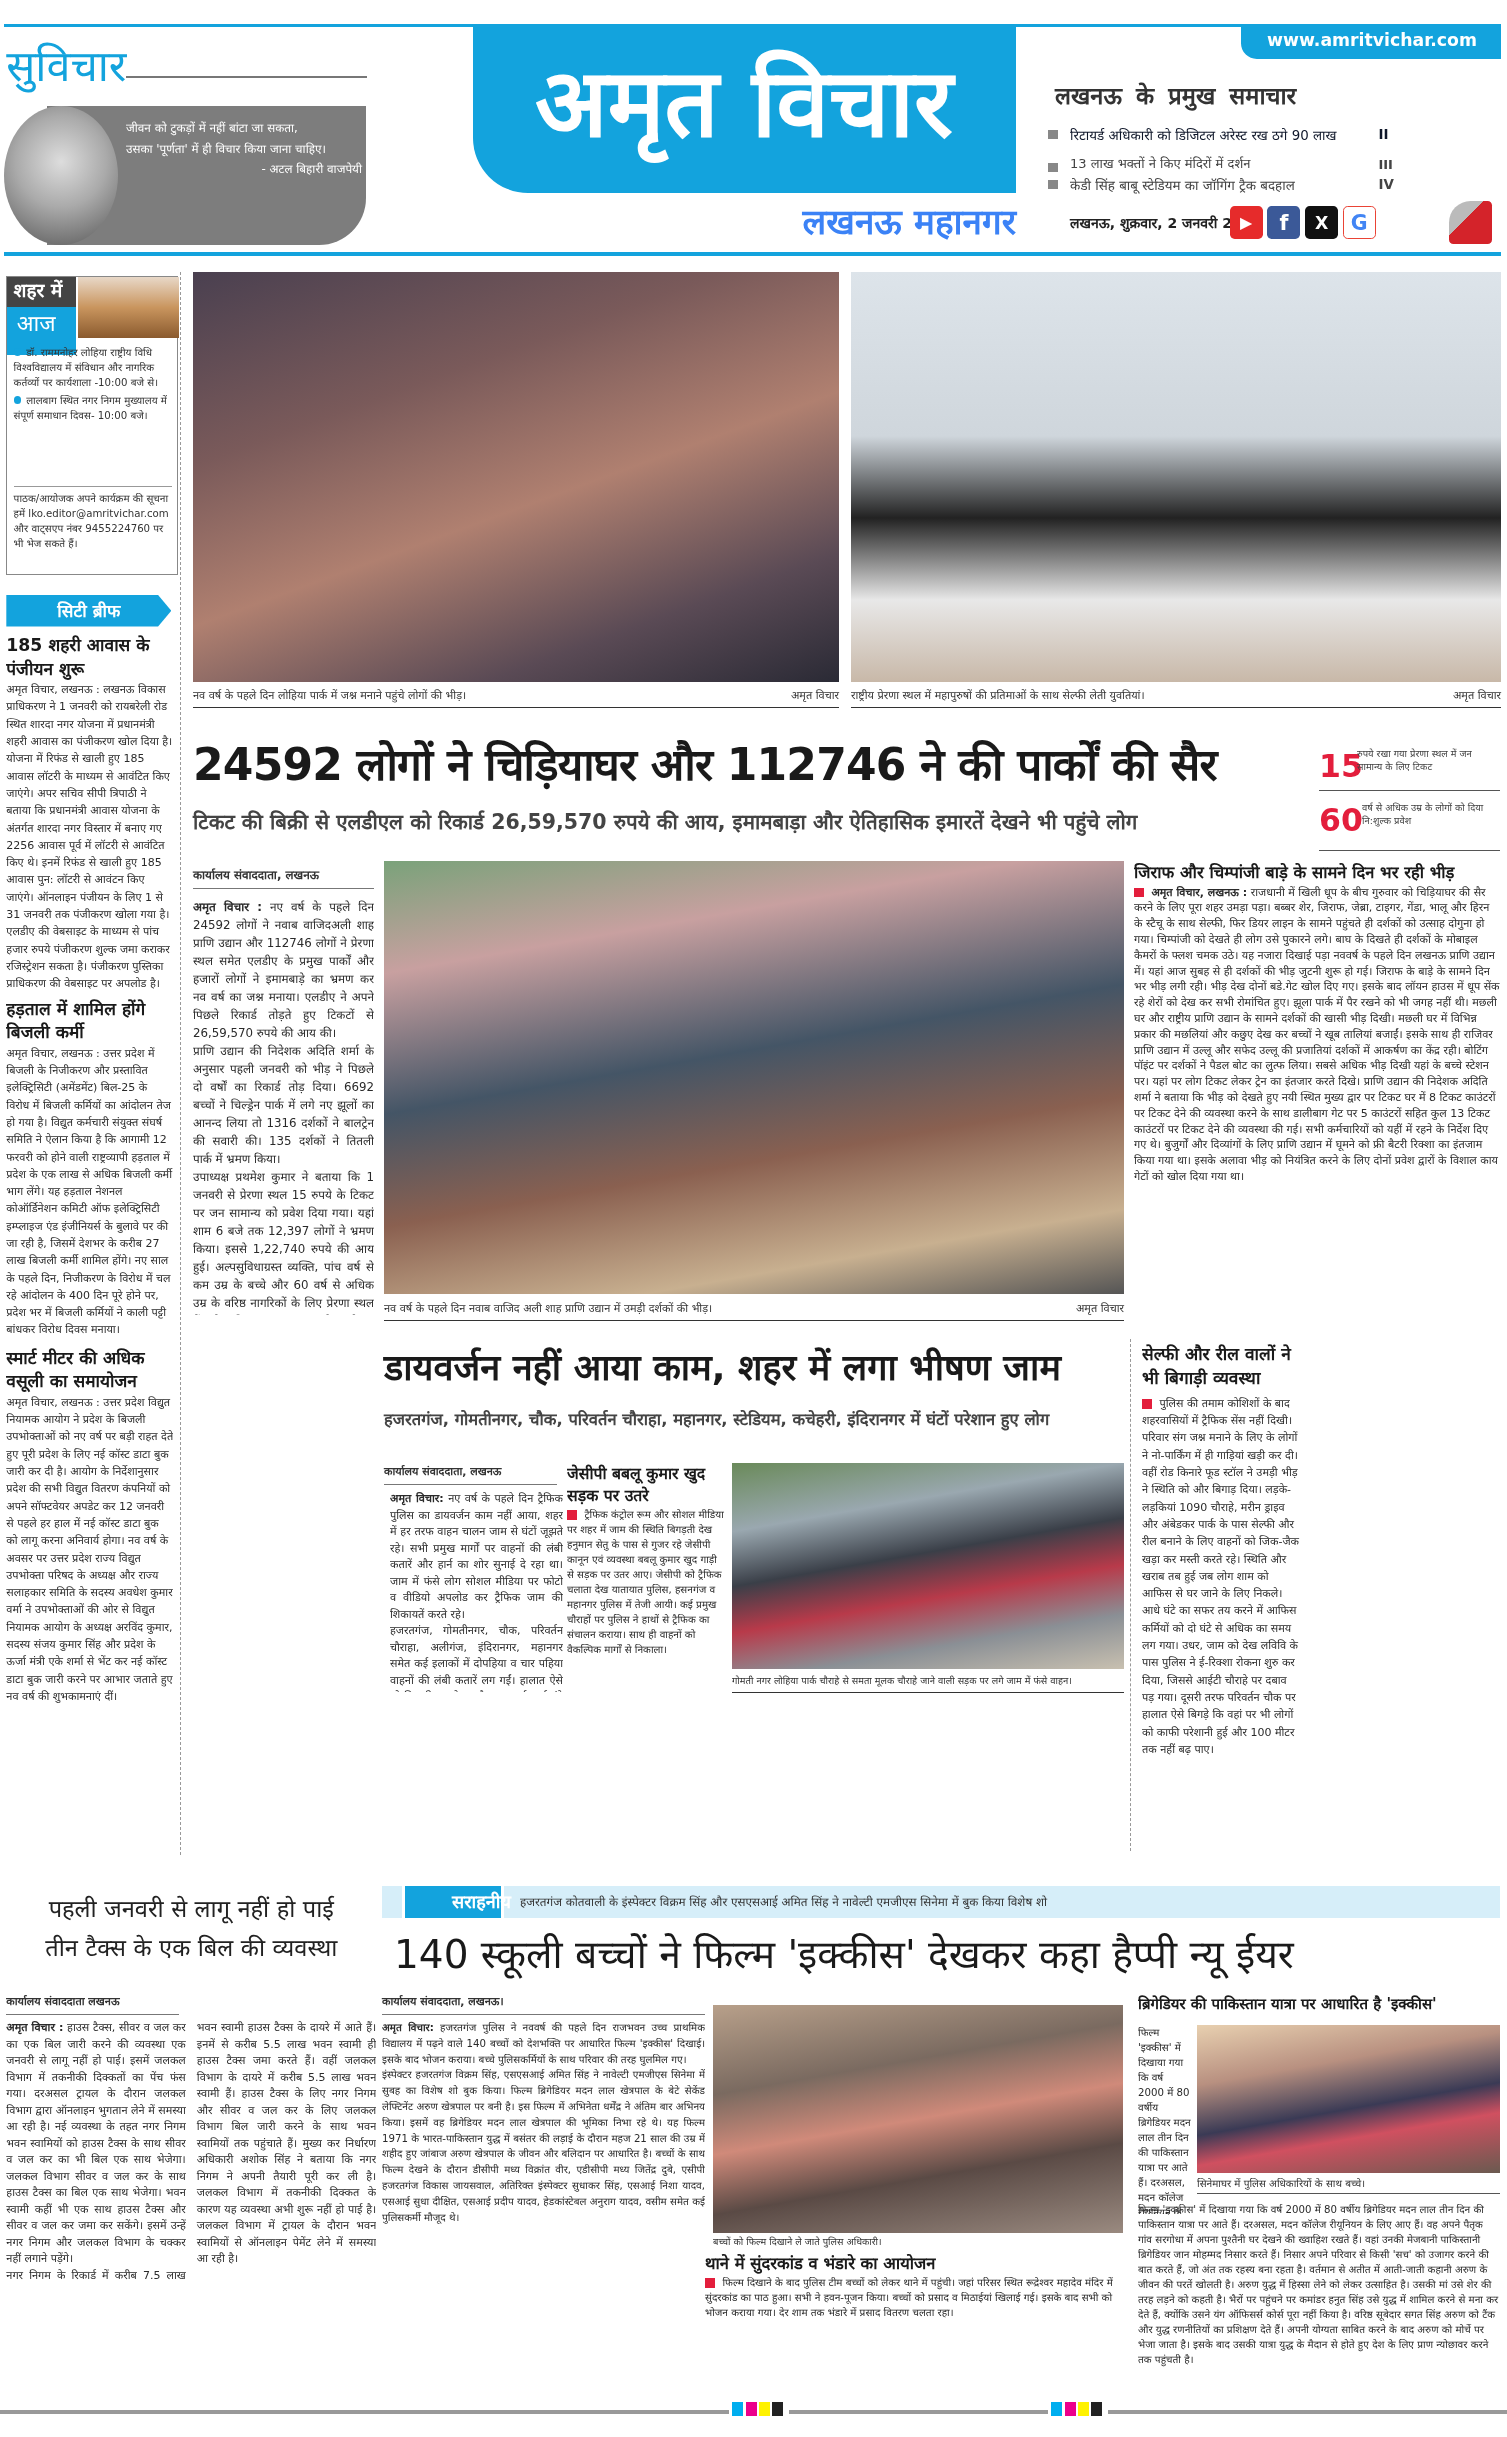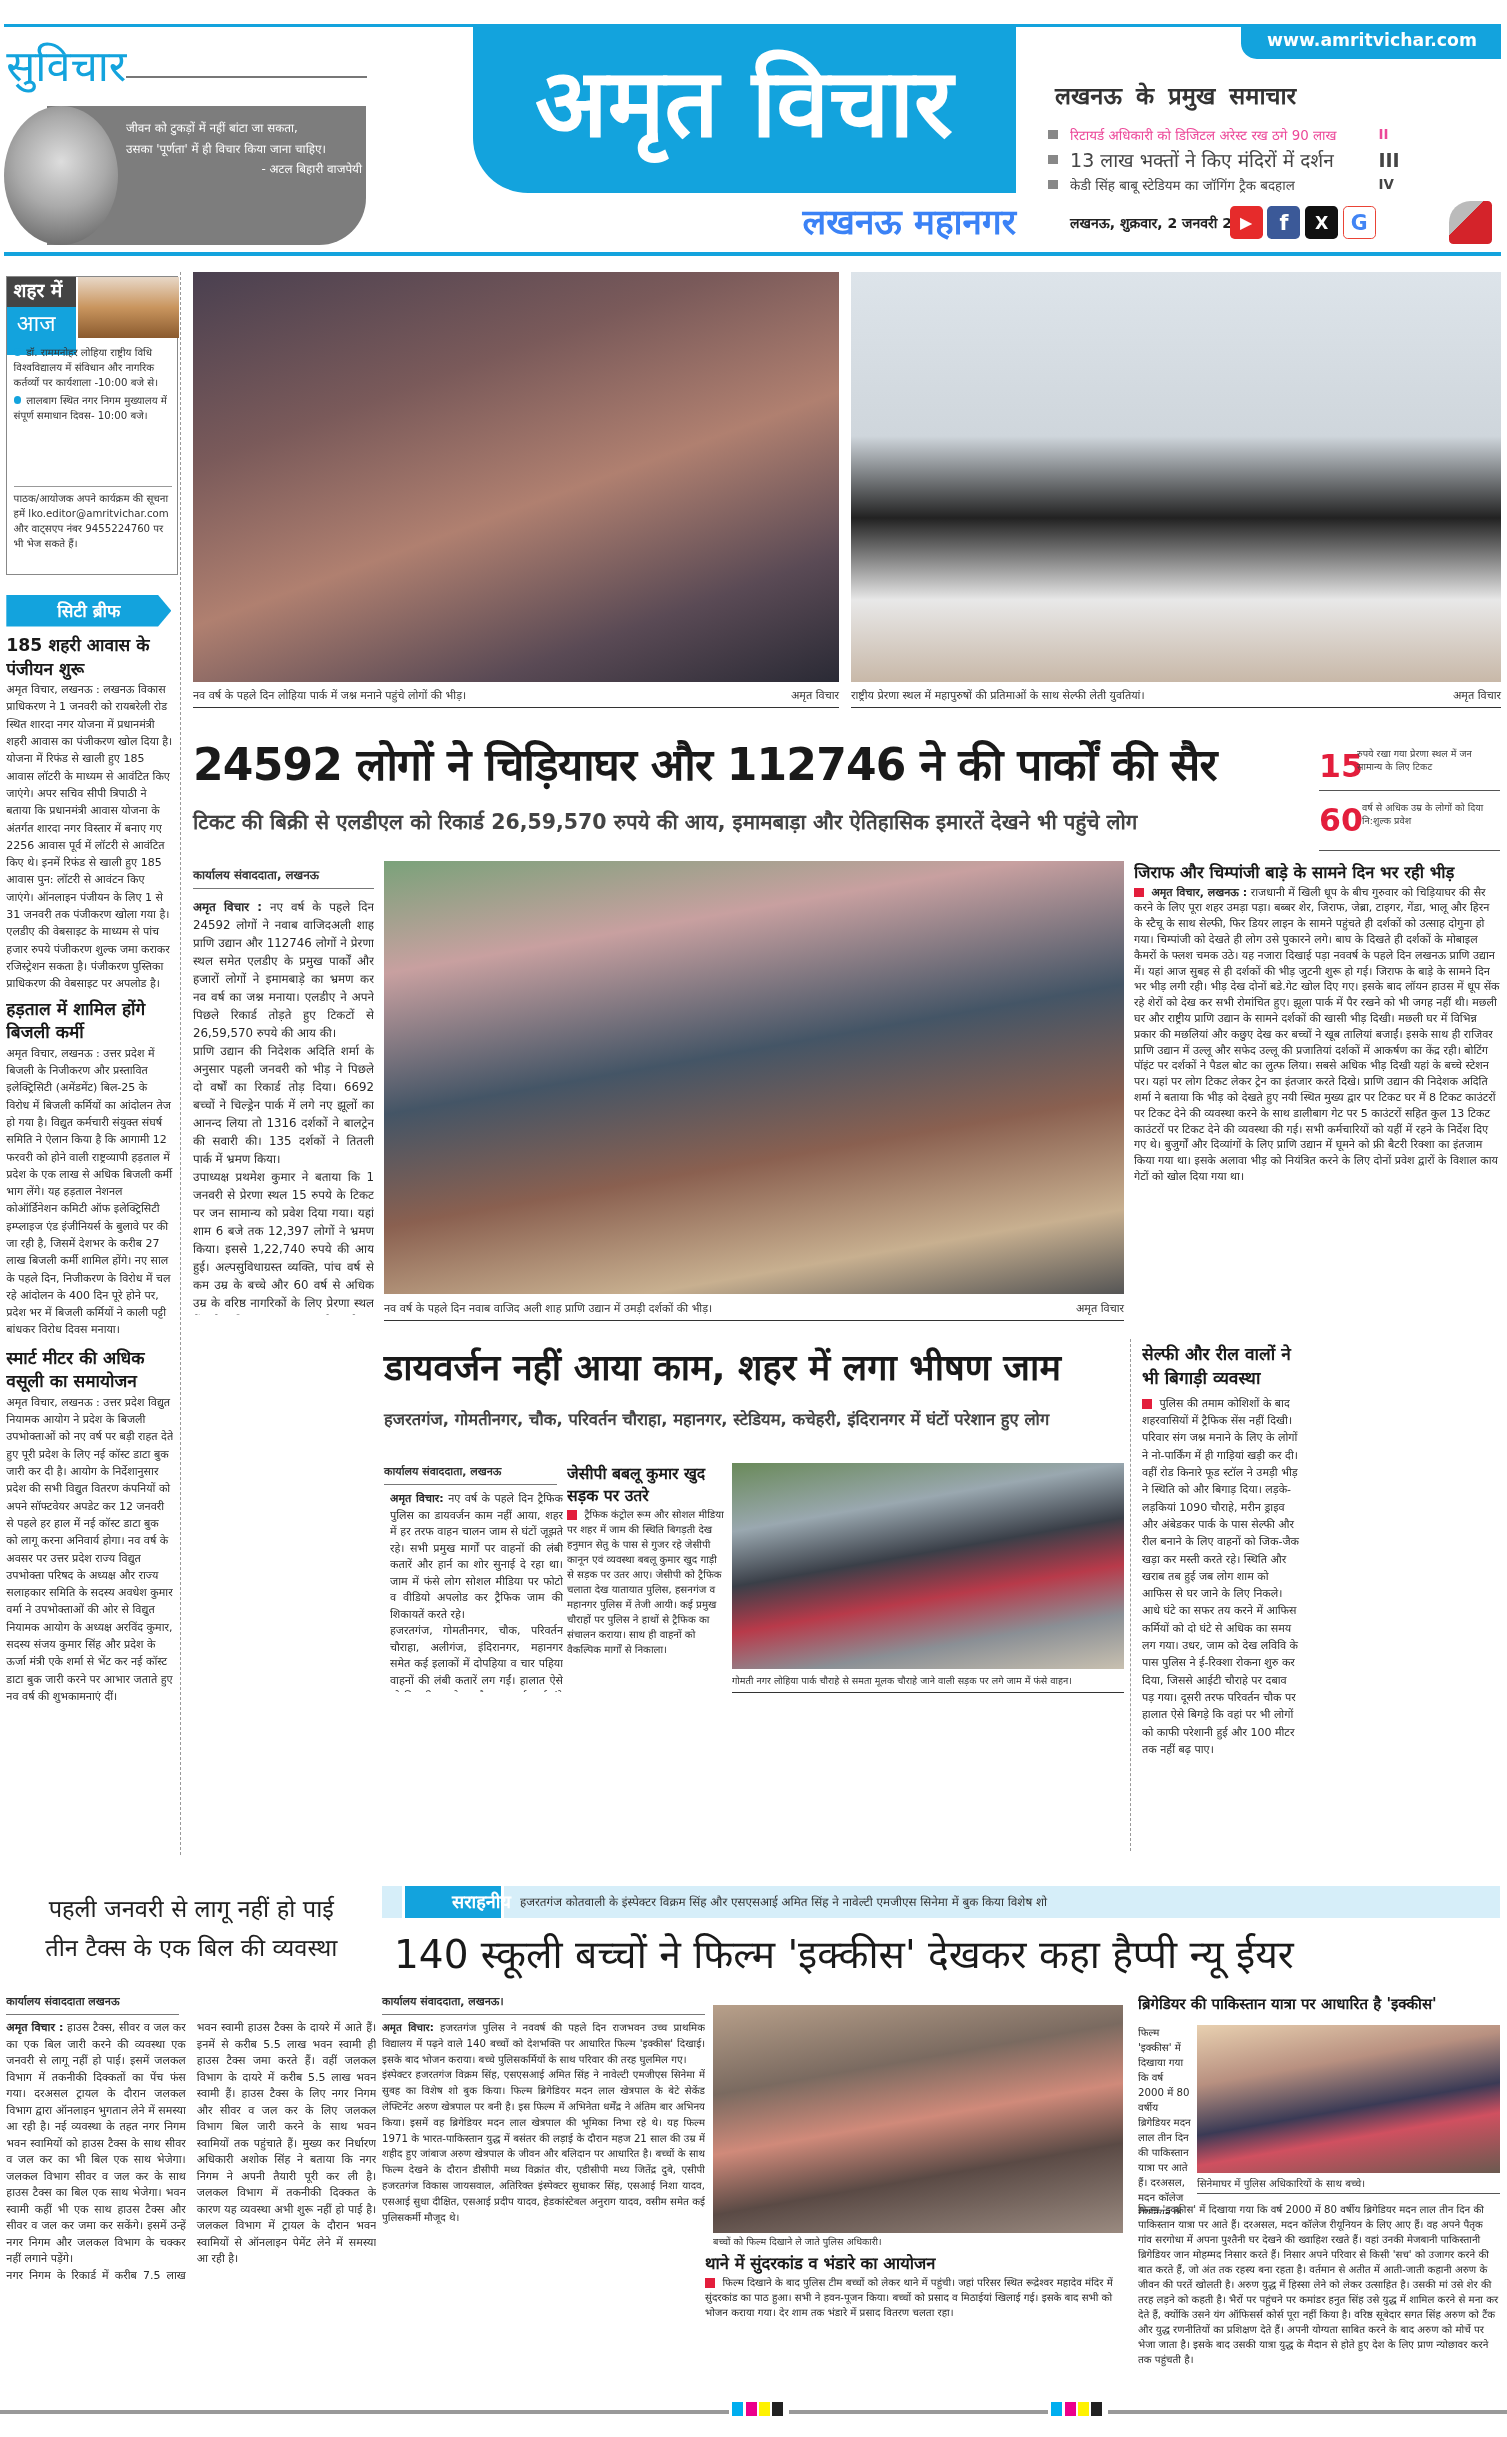--- a/index.html
+++ b/index.html
@@ -39,26 +39,26 @@
   </div>
 
   <div class="abs bg-blue" style="left:473px;top:23.6px;width:543px;height:169px;border-radius:0 0 0 55px;"></div>
   <div class="abs" style="left:484px;top:31.5px;width:520px;text-align:center;color:#fff;font-size:95px;font-weight:bold;line-height:142px;">अमृत विचार</div>
   <div class="abs" style="left:473px;top:197px;width:543px;text-align:right;font-size:35px;font-weight:bold;color:#3b82f6;">लखनऊ महानगर</div>
 
   <div class="abs bg-blue" style="left:1241px;top:23.6px;width:260px;height:35px;border-radius:0 0 0 15.8px;"></div>
   <div class="abs" style="left:1248px;top:30px;width:248px;text-align:center;color:#fff;font-weight:bold;font-size:17.3px;">www.amritvichar.com</div>
   <div class="abs" style="left:1055px;top:79px;font-size:23.6px;font-weight:bold;color:#333;font-family:Liberation Mono, monospace;">लखनऊ के प्रमुख समाचार</div>
   <div class="abs" style="left:1048px;top:122px;width:354px;">
-    <div style="display:flex;align-items:center;height:25px;font-size:13.4px;color:#ec4899;">
+    <div style="display:flex;align-items:center;height:25px;font-size:13.4px;color:#0f172a;">
       <span class="sq-mark"></span>
       <span style="flex:1;">रिटायर्ड अधिकारी को डिजिटल अरेस्ट रख ठगे 90 लाख</span>
       <span style="width:23.6px;font-weight:bold;">II</span>
     </div>
-    <div style="display:flex;align-items:center;height:25px;font-size:19px;color:#444;">
+    <div style="display:flex;align-items:flex-end;height:25px;font-size:13px;color:#444;">
       <span class="sq-mark"></span>
       <span style="flex:1;">13 लाख भक्तों ने किए मंदिरों में दर्शन</span>
       <span style="width:23.6px;font-weight:bold;">III</span>
     </div>
     <div style="display:flex;align-items:center;height:25px;font-size:13.4px;color:#444;">
       <span class="sq-mark"></span>
       <span style="flex:1;">केडी सिंह बाबू स्टेडियम का जॉगिंग ट्रैक बदहाल</span>
       <span style="width:23.6px;font-weight:bold;">IV</span>
     </div>
   </div>

